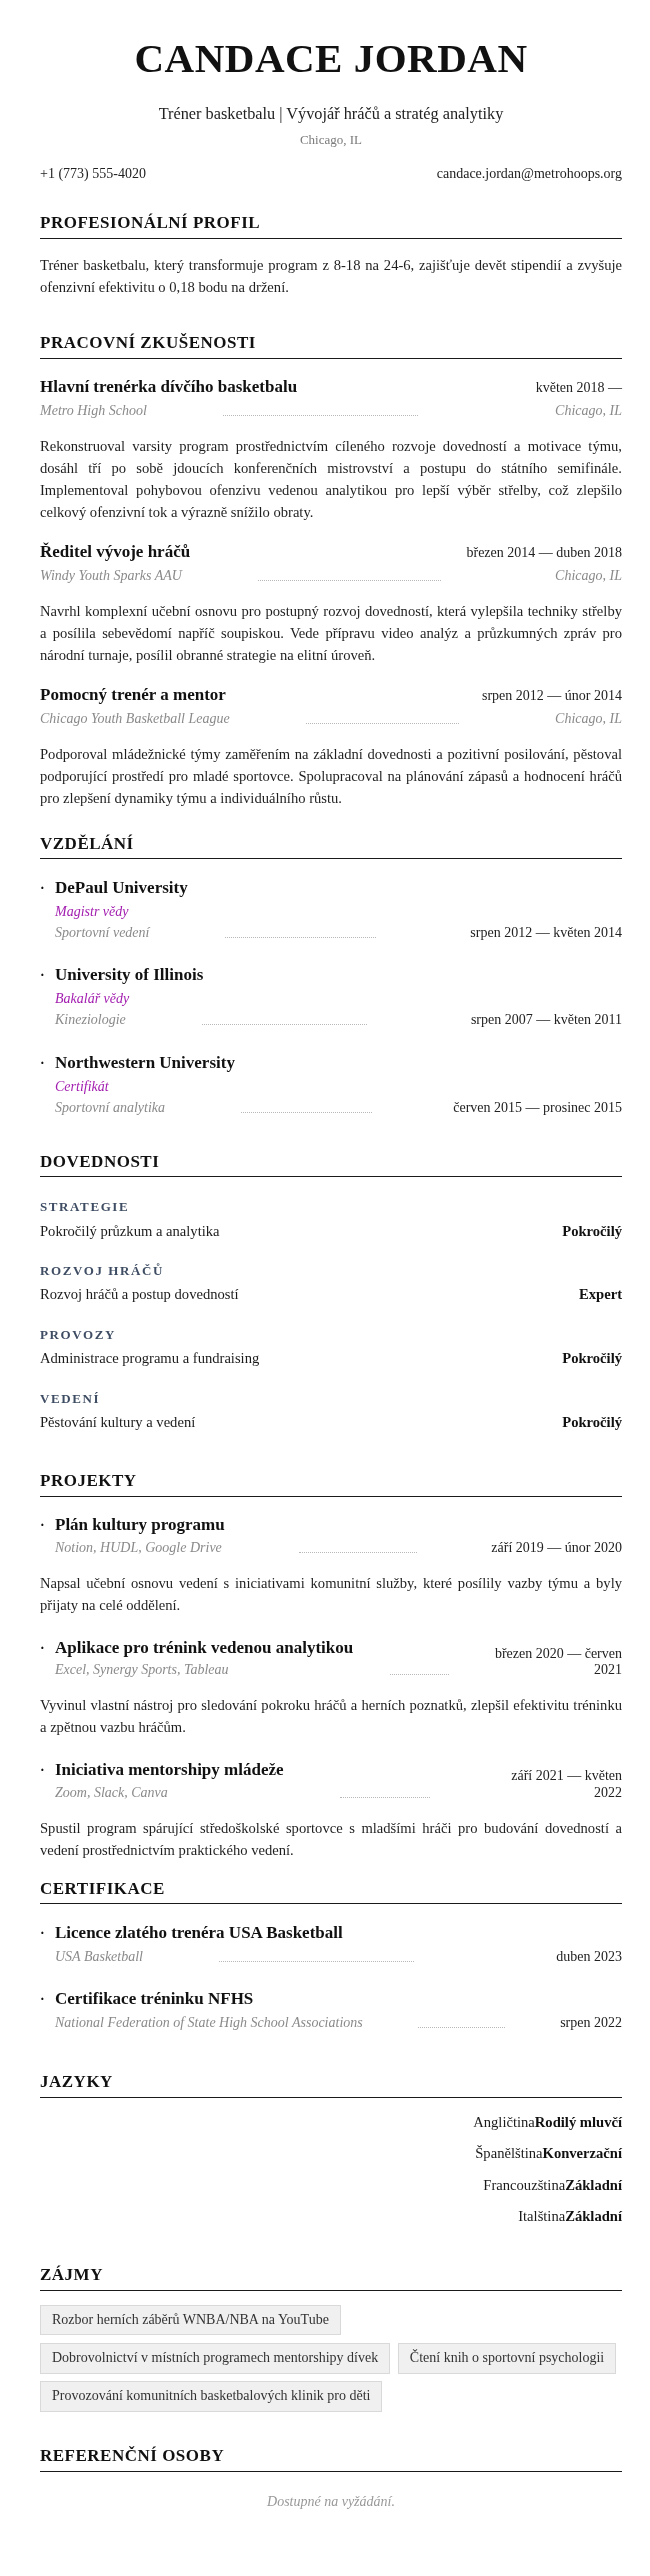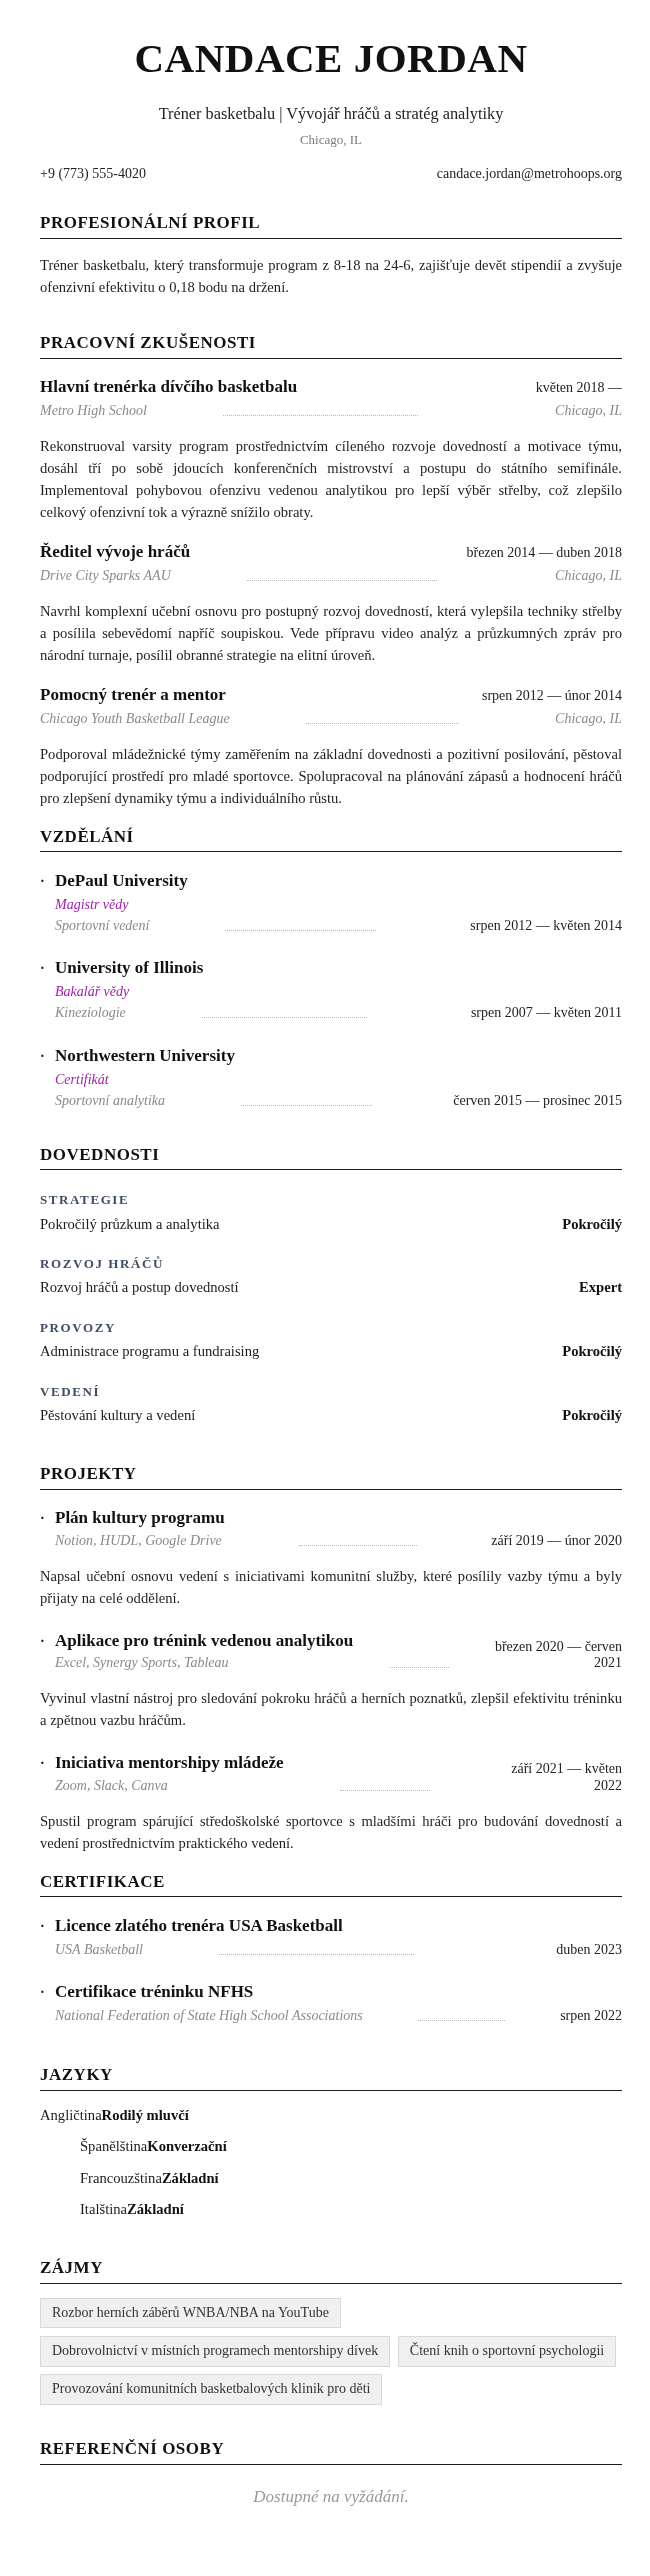--- a/index.html
+++ b/index.html
@@ -15,21 +15,21 @@
           text-align:center; letter-spacing:0.5px; color:#111; }
   .subtitle { margin-top:22px; font-size:16.3px; line-height:1.2; text-align:center; color:#222; }
   .location { margin-top:8.7px; font-size:13px; line-height:1.2; text-align:center; color:#7a7a7a; }
   .contact { margin-top:18.4px; display:flex; justify-content:space-between;
              font-size:14px; line-height:1.2; color:#222; }
 
   
   section { display:block; }
   .sec-profile { margin-top:30px; }
   .sec-experience { margin-top:35px; }
-  .sec-education { margin-top:18px; }
+  .sec-education { margin-top:25px; }
   .sec-skills { margin-top:35px; }
   .sec-projects { margin-top:40px; }
   .sec-certs { margin-top:18px; }
   .sec-langs { margin-top:40px; }
   .sec-interests { margin-top:39px; }
   .sec-refs { margin-top:34px; }
 
   h2.sec-heading { margin:0; font-size:17px; line-height:1.2; font-weight:bold;
                    letter-spacing:0.5px; color:#111;
                    padding-bottom:4.3px; border-bottom:1.6px solid #1a1a1a; }
@@ -73,43 +73,43 @@
   .proj-head { display:flex; align-items:flex-end; }
   .proj-left { flex:0 1 auto; max-width:369px; }
   .proj-tools { margin-top:4.3px; font-size:14px; line-height:1.2; }
   .proj-date { text-align:right; white-space:normal; max-width:136px; }
   .narrow { max-width:304px; }
 
   .cert { margin-top:18.4px; }
   .cert + .cert { margin-top:24px; }
   .cert .meta-row { margin-top:5.4px; }
 
-  .lang-row { display:flex; justify-content:flex-start; align-items:baseline;
+  .lang-row { display:flex; justify-content:flex-end; align-items:baseline;
               font-size:14.6px; line-height:1.2; }
   .lang-row.first { margin-top:16.3px; }
   .lang-row + .lang-row { margin-top:14px;margin-left:40px; }
   .lang-level { font-weight:bold; color:#111; }
 
   .chips { margin-top:14px; display:flex; flex-wrap:wrap; gap:7.6px; }
   .chip { background:#f0f0f0; border:0.5px solid #d9d9d9; padding:6px 11px;
           font-size:14px; line-height:1.2; color:#333; }
 
   .refs-note { margin-top:22px; text-align:center; font-style:italic;
-               color:#999; font-size:17px; line-height:1.2; }
+               color:#999; font-size:14px; line-height:1.2; }
 </style>
 </head>
 <body>
 
 <div class="page">
 
   <div class="name">CANDACE JORDAN</div>
   <div class="subtitle">Tréner basketbalu | Vývojář hráčů a stratég analytiky</div>
   <div class="location">Chicago, IL</div>
   <div class="contact">
-    <span>+9 (773) 555-4020</span>
+    <span>+1 (773) 555-4020</span>
     <span>candace.jordan@metrohoops.org</span>
   </div>
 
   <section class="sec-profile">
     <h2 class="sec-heading">PROFESIONÁLNÍ PROFIL</h2>
     <p class="body-text">Tréner basketbalu, který transformuje program z 8-18 na 24-6, zajišťuje devět stipendií a zvyšuje ofenzivní efektivitu o 0,18 bodu na držení.</p>
   </section>
 
   <section class="sec-experience">
     <h2 class="sec-heading">PRACOVNÍ ZKUŠENOSTI</h2>
@@ -128,21 +128,21 @@
       </div>
       <p class="body-text desc">Rekonstruoval varsity program prostřednictvím cíleného rozvoje dovedností a motivace týmu, dosáhl tří po sobě jdoucích konferenčních mistrovství a postupu do státního semifinále. Implementoval pohybovou ofenzivu vedenou analytikou pro lepší výběr střelby, což zlepšilo celkový ofenzivní tok a výrazně snížilo obraty.</p>
     </div>
 
     <div class="job">
       <div class="title-row">
         <span class="item-title">Ředitel vývoje hráčů</span>
         <span class="date">březen 2014 — duben 2018</span>
       </div>
       <div class="meta-row">
-        <span class="muted-i">Drive City Sparks AAU</span>
+        <span class="muted-i">Windy Youth Sparks AAU</span>
         <span class="spacer"></span>
         <span class="leader"></span>
         <span class="spacer-end"></span>
         <span class="muted-i">Chicago, IL</span>
       </div>
       <p class="body-text desc">Navrhl komplexní učební osnovu pro postupný rozvoj dovedností, která vylepšila techniky střelby a posílila sebevědomí napříč soupiskou. Vede přípravu video analýz a průzkumných zpráv pro národní turnaje, posílil obranné strategie na elitní úroveň.</p>
     </div>
 
     <div class="job">
       <div class="title-row">

